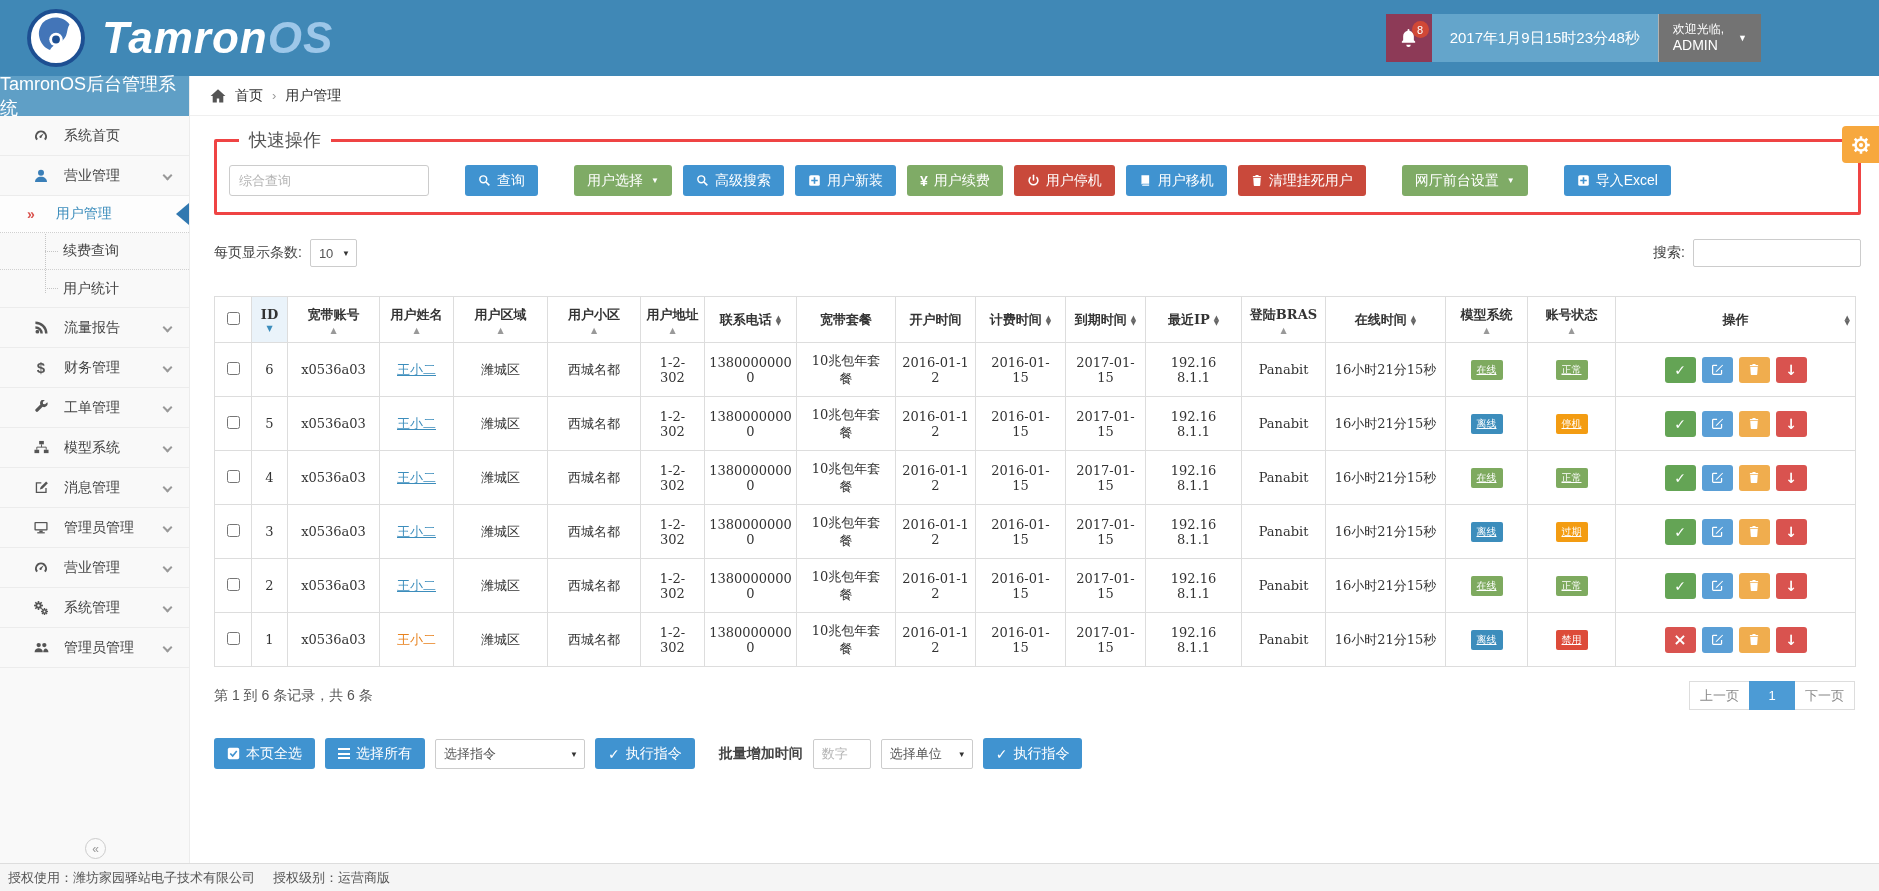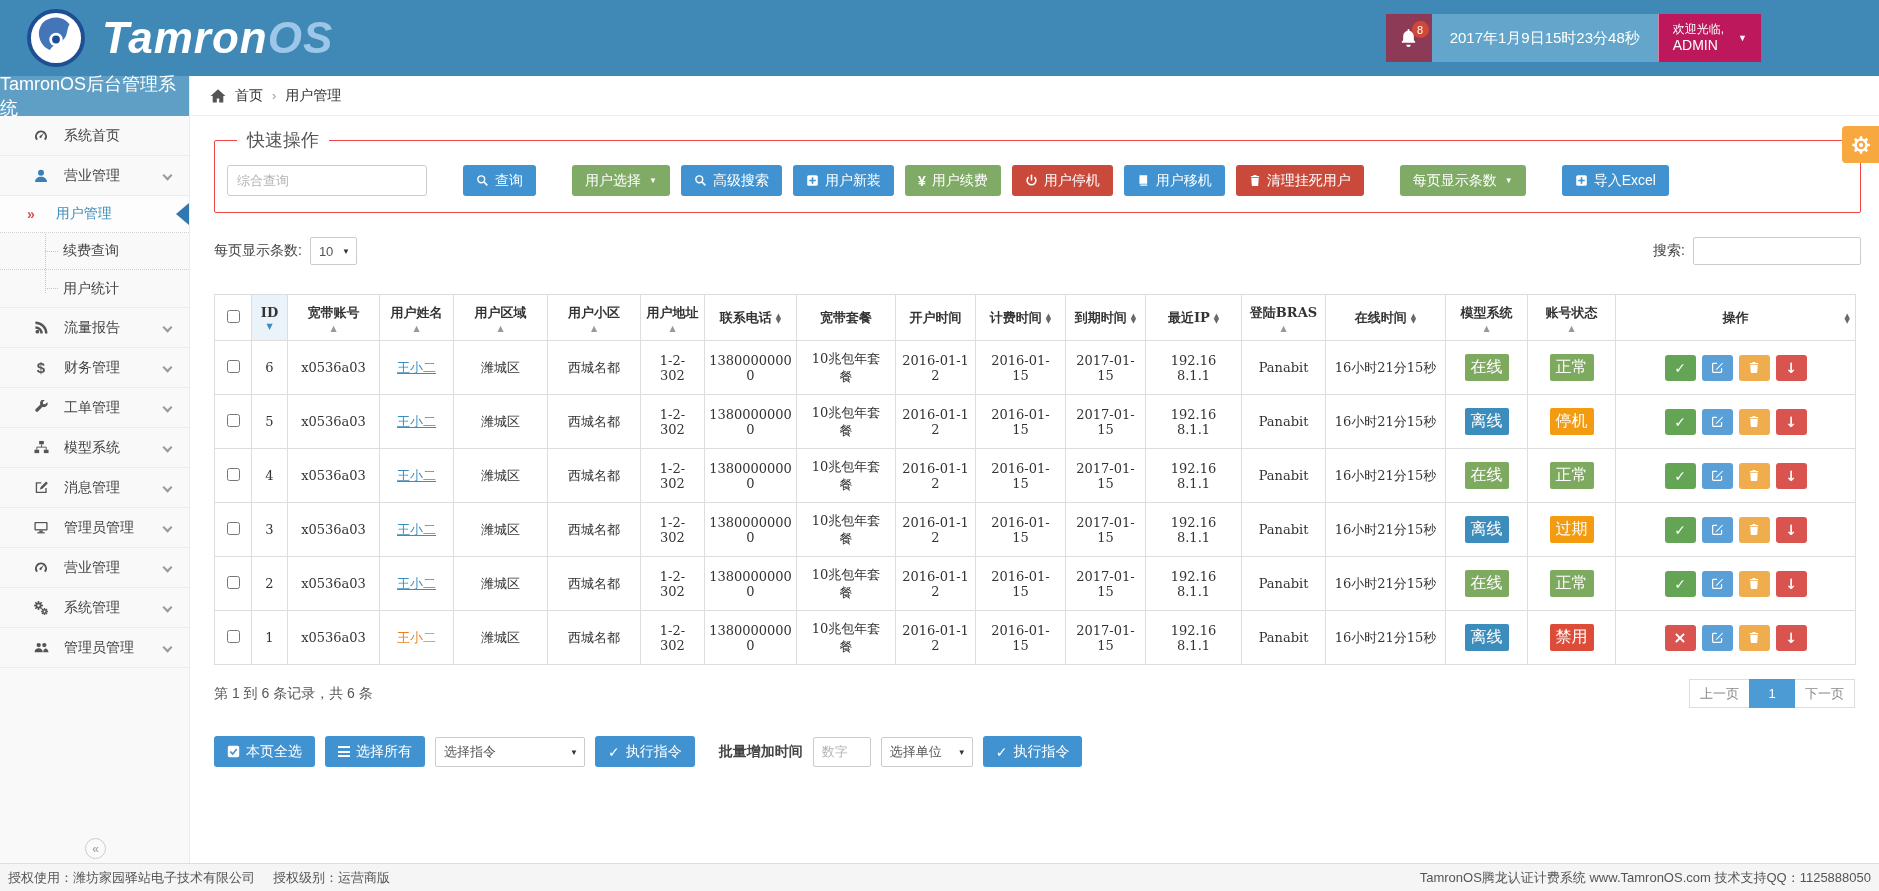--- a/index.html
+++ b/index.html
@@ -8,21 +8,21 @@
   
   .topbar { height:76px; background:#4088b6; display:flex; align-items:center; }
   .logo { display:flex; align-items:center; padding-left:26px; gap:16px; }
   .logo-globe { width:60px; height:60px; }
   .logo-text { font-size:44px; font-style:italic; font-weight:bold; color:#fff; letter-spacing:1px; }
   .logo-text .os { color:#9dc7e9; }
   .tb-right { margin-left:auto; margin-right:118px; display:flex; align-items:stretch; height:48px; }
   .tb-bell { width:46px; background:#8d3a57; display:flex; align-items:center; justify-content:center; position:relative; cursor:pointer; }
   .tb-badge { position:absolute; top:7px; right:3px; min-width:17px; height:17px; border-radius:50%; background:#d14836; color:#fff; font-size:11px; display:flex; align-items:center; justify-content:center; }
   .tb-date { background:#64a5cb; color:#fff; font-size:15px; display:flex; align-items:center; padding:0 18px; }
-  .tb-user { background:#be185d; border-left:1px solid rgba(255,255,255,.45); color:#fff; display:flex; align-items:center; padding:0 14px; cursor:pointer; }
+  .tb-user { background:#737373; border-left:1px solid rgba(255,255,255,.45); color:#fff; display:flex; align-items:center; padding:0 14px; cursor:pointer; }
   .tb-user-txt div:first-child { font-size:12px; line-height:15px; }
   .tb-user-txt div:last-child { font-size:14px; line-height:17px; }
   .tb-caret { font-size:9px; margin-left:14px; }
 
   
   .app { display:flex; height:787px; }
   .sidebar { width:190px; background:#f9f9f9; border-right:1px solid #ececec; flex-shrink:0; }
   .brand { height:40px; background:#5f9fc6; color:#fff; font-size:18px; display:flex; align-items:center; justify-content:center; }
   .side-item { height:40px; display:flex; align-items:center; padding-left:32px; border-bottom:1px solid #ececec; color:#444; font-size:14px; cursor:pointer; }
   .s-ico { width:18px; display:flex; justify-content:center; margin-right:14px; }
@@ -37,21 +37,21 @@
   .sub-item.active .arr { color:#d9534f; font-weight:bold; font-size:14px; margin-right:21px; font-style:normal; }
   .sub-item.active::after { content:''; position:absolute; right:0; top:50%; transform:translateY(-50%); border:11px solid transparent; border-right:13px solid #3178b0; border-left:none; }
   .collapse-btn { position:absolute; left:85px; top:838px; width:21px; height:21px; border:1px solid #ccc; border-radius:50%; background:#fafafa; color:#999; display:flex; align-items:center; justify-content:center; font-size:12px; cursor:pointer; z-index:5; }
 
   .main { flex:1; background:#fff; position:relative; }
   .breadcrumb { height:40px; display:flex; align-items:center; padding-left:20px; border-bottom:1px solid #efefef; font-size:14px; color:#333; gap:9px; }
   .breadcrumb .sep { color:#999; font-size:13px; }
   .content { padding:12px 18px 0 24px; }
 
   
-  fieldset.quick { border:1px solid #ef4444; border-radius:2px; padding:13px 12px 16px 12px; }
+  fieldset.quick { border:3px solid #ef4444; border-radius:2px; padding:13px 12px 16px 12px; }
   fieldset.quick legend { margin-left:10px; padding:0 10px; font-size:18px; color:#555; }
   .quick-row { display:flex; align-items:center; gap:11px; }
   .q-input { width:200px; height:31px; border:1px solid #ccc; border-radius:3px; padding:0 9px; font-size:13px; color:#555; }
   .q-input::placeholder, input::placeholder { color:#b5b5b5; }
   .btn { height:31px; display:inline-flex; align-items:center; justify-content:center; gap:6px; padding:0 13px; border-radius:3px; color:#fff; font-size:14px; cursor:pointer; white-space:nowrap; border:none; }
   .b-blue { background:#4093d0; }
   .b-green { background:#7fab66; }
   .b-red { background:#c9493b; }
   .b-caret { font-size:8px; margin-left:2px; }
   .gap1 { width:14px; }
@@ -78,21 +78,21 @@
   .thr { display:flex; align-items:center; justify-content:center; }
   .th-act { position:relative; }
   .th-act .sboth { position:absolute; right:5px; top:50%; transform:translateY(-50%); }
   .c-phone { padding:6px 4px !important; word-break:break-all; }
   .c-plan { padding:6px 12px !important; word-break:break-all; }
   .c-open { padding:6px 6px !important; word-break:break-all; }
   .ipwrap { display:inline-block; width:47px; word-break:break-all; }
   .namelink { text-decoration:underline; cursor:pointer; }
   .link-blue { color:#3c8dbc; }
   .link-orange { color:#e8821e; text-decoration:none; }
-  .badge { display:inline-block; padding:3px 6px; border-radius:2px; color:#fff; font-size:16px; font-family:"Liberation Sans",sans-serif; }
+  .badge { display:inline-block; padding:3px 6px; border-radius:2px; color:#fff; font-size:10px; font-family:"Liberation Sans",sans-serif;text-decoration:underline; }
   .bg-green { background:#7eaa5f; } .bg-blue { background:#3c8dbc; } .bg-orange { background:#f39c12; } .bg-red { background:#dd4b39; }
   .act { display:inline-flex; align-items:center; justify-content:center; width:31px; height:26px; border-radius:3px; margin:0 3px; cursor:pointer; vertical-align:middle; }
   .a-green { background:#64a455; } .a-blue { background:#5a9fd6; } .a-orange { background:#f0ad4e; } .a-red, .a-dred { background:#d9534f; }
   .tick { color:#fff; font-weight:bold; font-size:14px; line-height:1; font-family:"DejaVu Sans",sans-serif; }
 
   
   .sumrow { margin-top:14px; display:flex; align-items:center; justify-content:space-between; width:1641px; }
   .summary { font-size:14px; color:#555; }
   .pager { display:flex; }
   .pg { min-width:46px; height:29px; display:flex; align-items:center; justify-content:center; border:1px solid #ddd; background:#fff; color:#8a8a8a; font-size:13px; padding:0 10px; cursor:pointer; }
@@ -357,21 +357,21 @@
             <span>用户移机</span>
           </a>
           <a class="btn b-red">
             <svg width="12" height="13" viewBox="0 0 16 16">
                 <path fill="#fff" d="M6.2.8h3.6l.5 1.2H13a.6.6 0 0 1 .6.6v1H2.4v-1a.6.6 0 0 1 .6-.6h2.7zM3 4.8h10l-.7 9.6a.9.9 0 0 1-.9.8H4.6a.9.9 0 0 1-.9-.8z"></path>
               </svg>
             <span>清理挂死用户</span>
           </a>
           <span class="gap1"></span>
           <a class="btn b-green">
-            <span>每页显示条数</span>
+            <span>网厅前台设置</span>
               <span class="b-caret">▼</span>
           </a>
           <span class="gap1"></span>
           <a class="btn b-blue">
             <svg width="13" height="13" viewBox="0 0 16 16">
                 <rect x="1.5" y="1.5" width="13" height="13" rx="2" fill="#fff"></rect>
                 <path d="M7 4h2v3h3v2H9v3H7V9H4V7h3z" fill="#4093d0"></path>
               </svg>
             <span>导入Excel</span>
           </a>
@@ -734,14 +734,13 @@
     <circle cx="8" cy="8" r="4.4" fill="#f7a83e" stroke="#fff" stroke-width="2"></circle>
     <circle cx="8" cy="8" r="1.7" fill="#fff"></circle>
   </svg>
 </div>
 
 <div class="footer">
   <div class="fl">
     <span>授权使用：潍坊家园驿站电子技术有限公司</span>
     <span>授权级别：运营商版</span>
   </div>
-  <span>TamronOS腾龙认证计费系统 www.TamronOS.com 技术支持QQ：1125888050</span>
 </div>
 
 </body></html>

